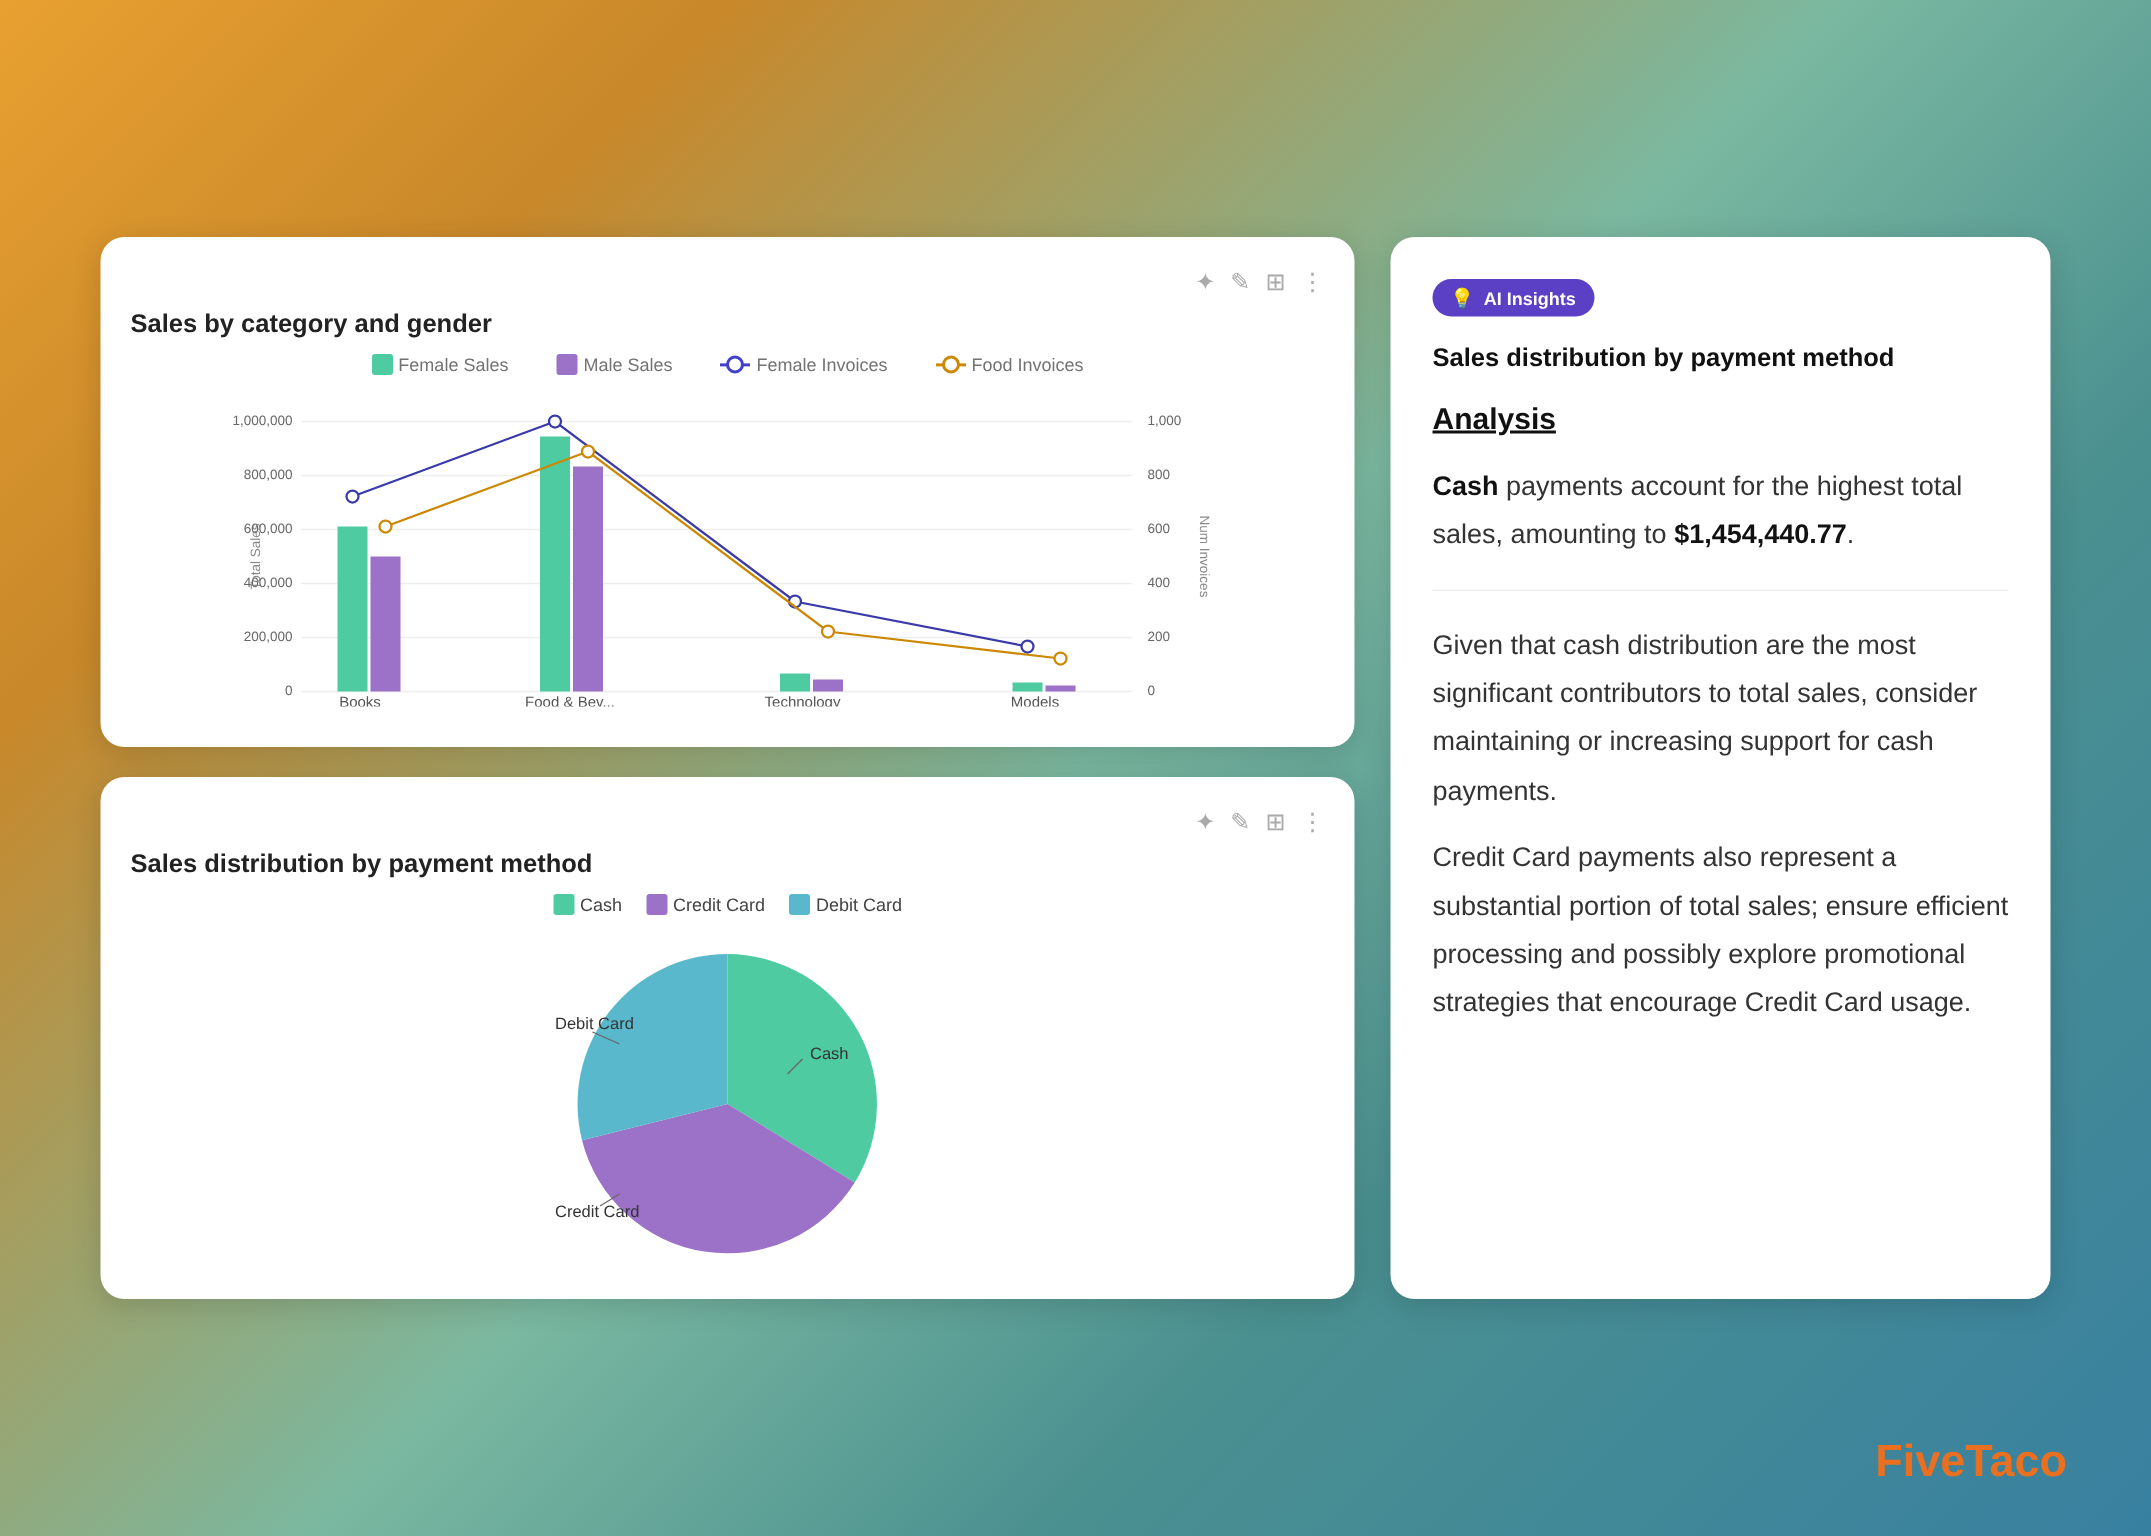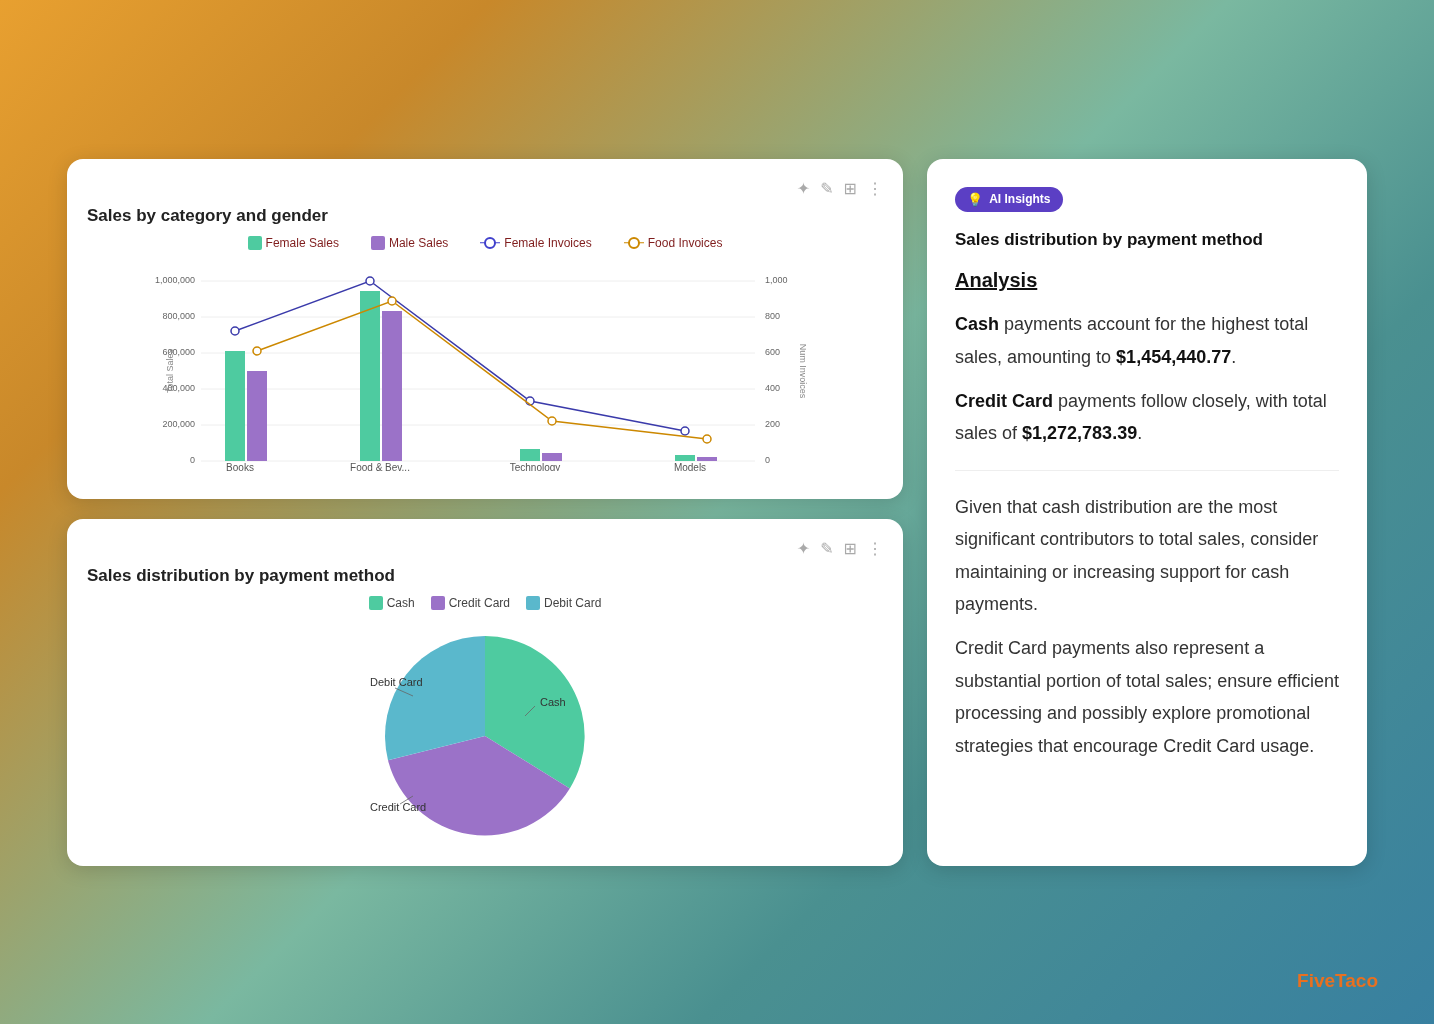--- a/index.html
+++ b/index.html
@@ -53,21 +53,21 @@
       font-weight: 700;
       color: #222;
       margin-bottom: 10px;
     }
     .legend {
       display: flex;
       gap: 32px;
       align-items: center;
       margin-bottom: 12px;
       font-size: 12px;
-      color: #7f1d1d;
+      color: #737373;
       flex-wrap: wrap;
       justify-content: center;
     }
     .legend-item {
       display: flex;
       align-items: center;
       gap: 4px;
     }
     .legend-color {
       width: 14px;
@@ -184,21 +184,21 @@
     }
     .divider {
       height: 1px;
       background: #eee;
       margin: 20px 0;
     }
     .branding {
       position: absolute;
       bottom: 32px;
       right: 56px;
-      font-size: 19px;
+      font-size: 30px;
       font-weight: 800;
       color: #2a5aad;
     }
     .branding span {
       color: #e87020;
     }
   </style>
 </head>
 <body>
 
@@ -344,23 +344,20 @@
       <span class="ai-badge-icon">💡</span>
       <span>AI Insights</span>
     </div>
     
     <div class="insight-main-title">Sales distribution by payment method</div>
     
     <div class="insight-section-title">Analysis</div>
     
     <p class="insight-text">
       <b>Cash</b> payments account for the highest total sales, amounting to <b>$1,454,440.77</b>.
-    </p>
-    <p class="insight-text">
-      <b>Credit Card</b> payments follow closely, with total sales of <b>$1,272,783.39</b>.
     </p>
     
     <div class="divider"></div>
     
     
     <p class="insight-text">
       Given that cash distribution are the most significant contributors to total sales, consider maintaining or increasing support for cash payments.
     </p>
     <p class="insight-text">
       Credit Card payments also represent a substantial portion of total sales; ensure efficient processing and possibly explore promotional strategies that encourage Credit Card usage.

